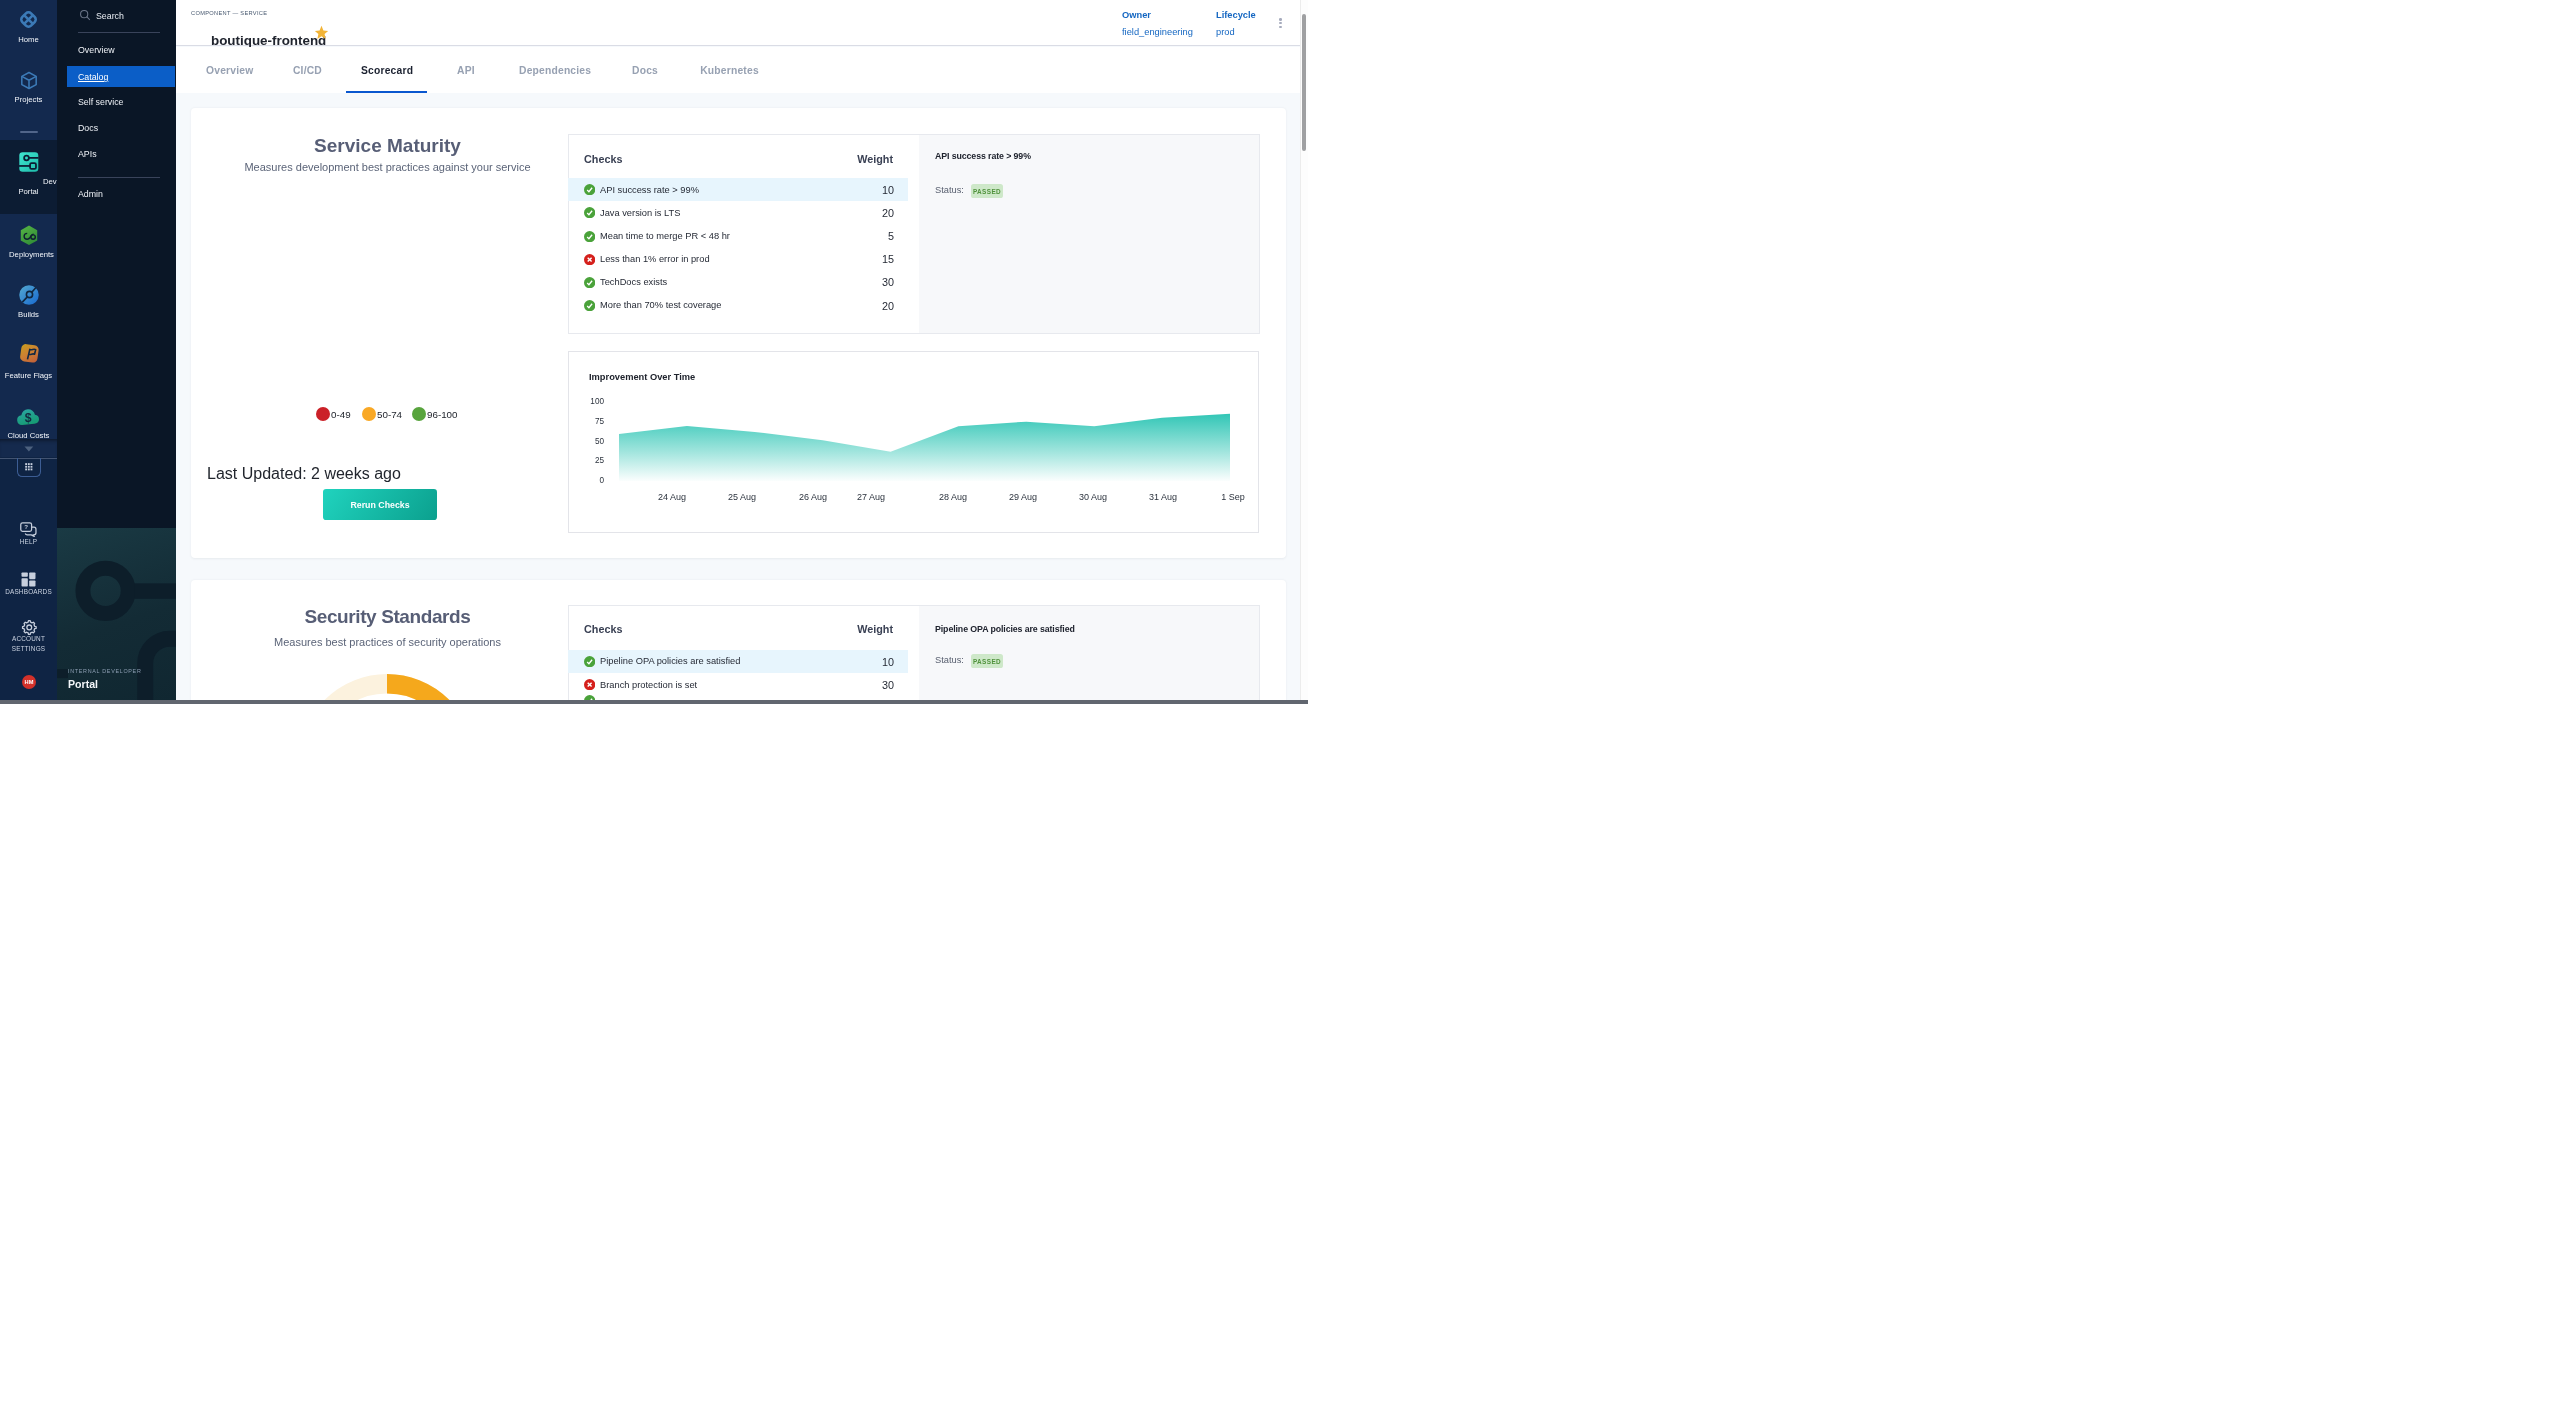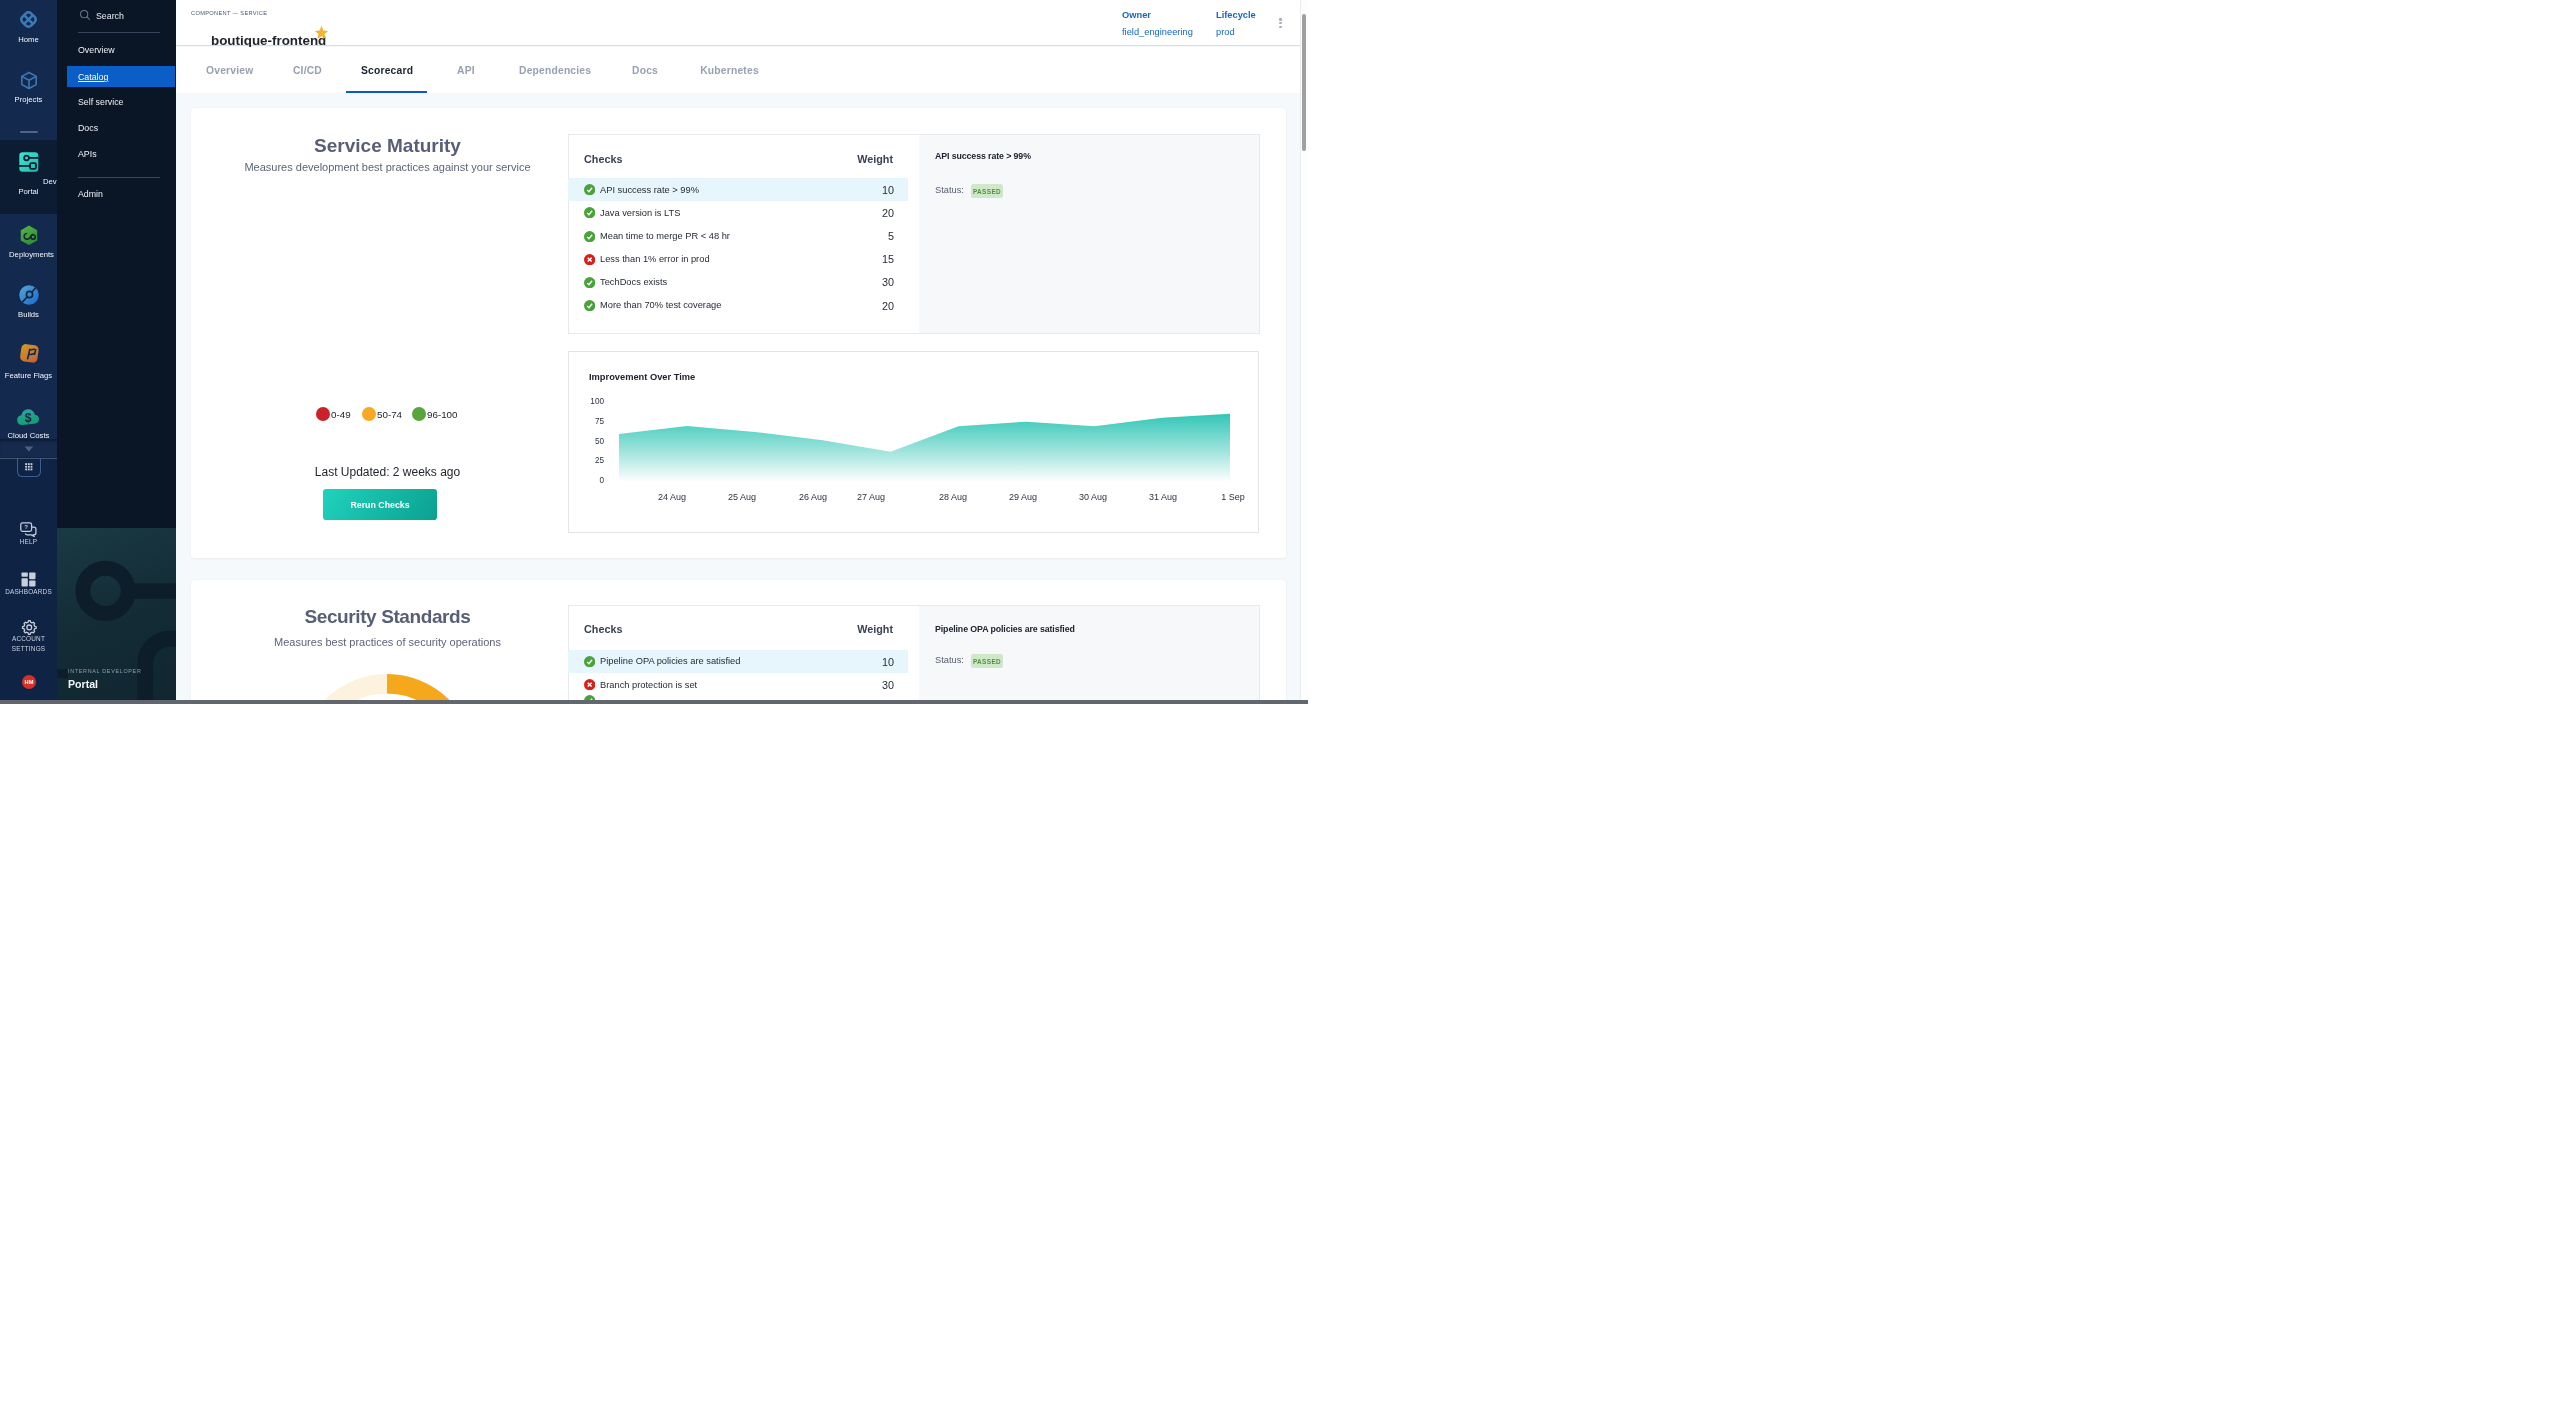--- a/index.html
+++ b/index.html
@@ -49,21 +49,21 @@
     <div class="abs" style="left:32px; top:161px; width:361px; text-align:center; font-size:11px; color:#5b6478;">Measures development best practices against your service</div>
 
 
     <div class="abs" style="left:141px; top:407px; width:14.4px; height:14.4px; border-radius:50%; background:#cb2128;"></div>
     <div class="abs" style="left:156px; top:409px; font-size:9.8px; color:#22262e;">0-49</div>
     <div class="abs" style="left:187px;    top:407px; width:14.4px; height:14.4px; border-radius:50%; background:#f9a825;"></div>
     <div class="abs" style="left:202px;    top:409px; font-size:9.8px; color:#22262e;">50-74</div>
     <div class="abs" style="left:237px;  top:407px; width:14.4px; height:14.4px; border-radius:50%; background:#58a43d;"></div>
     <div class="abs" style="left:252px;  top:409px; font-size:9.8px; color:#22262e;">96-100</div>
 
-    <div class="abs" style="left:32px; top:465px; width:361px; text-align:center; font-size:12px; color:#22262e;">Last Updated: 2 weeks ago</div>
+    <div class="abs" style="left:32px; top:465px; width:361px; font-size:16px; color:#22262e;">Last Updated: 2 weeks ago</div>
     <div class="abs" style="left:148px; top:489px; width:114px; height:31px; border-radius:3.1px; background:linear-gradient(125deg,#20d3be,#0ba08e); color:#fdfefe; font-size:8.8px; font-weight:700; display:flex; align-items:center; justify-content:center;">Rerun Checks</div>
 
     <div class="abs" style="left:393px; top:134px; width:692px; height:200px; background:#ffffff; border:0.8px solid #e7e9ee;"></div>
     <div class="abs" style="left:744px; top:135px; width:340px; height:198px; background:#f7f8fa;"></div>
     <div class="abs" style="left:409px; top:153px; font-size:10.8px; font-weight:700; color:#3a4154;">Checks</div>
     <div class="abs" style="left:666px; top:153px; width:52px; text-align:right; font-size:10.8px; font-weight:700; color:#3a4154;">Weight</div>
 
     <div id="rows1">
         <div class="abs" style="left:393px; top:178px; width:340px; height:23px; background:#e7f5fd;"></div>
         <div class="abs" style="left:409px; top:184px; width:11.3px; height:11.3px;"><svg width="11.3" height="11.3" viewBox="0 0 22 22">

